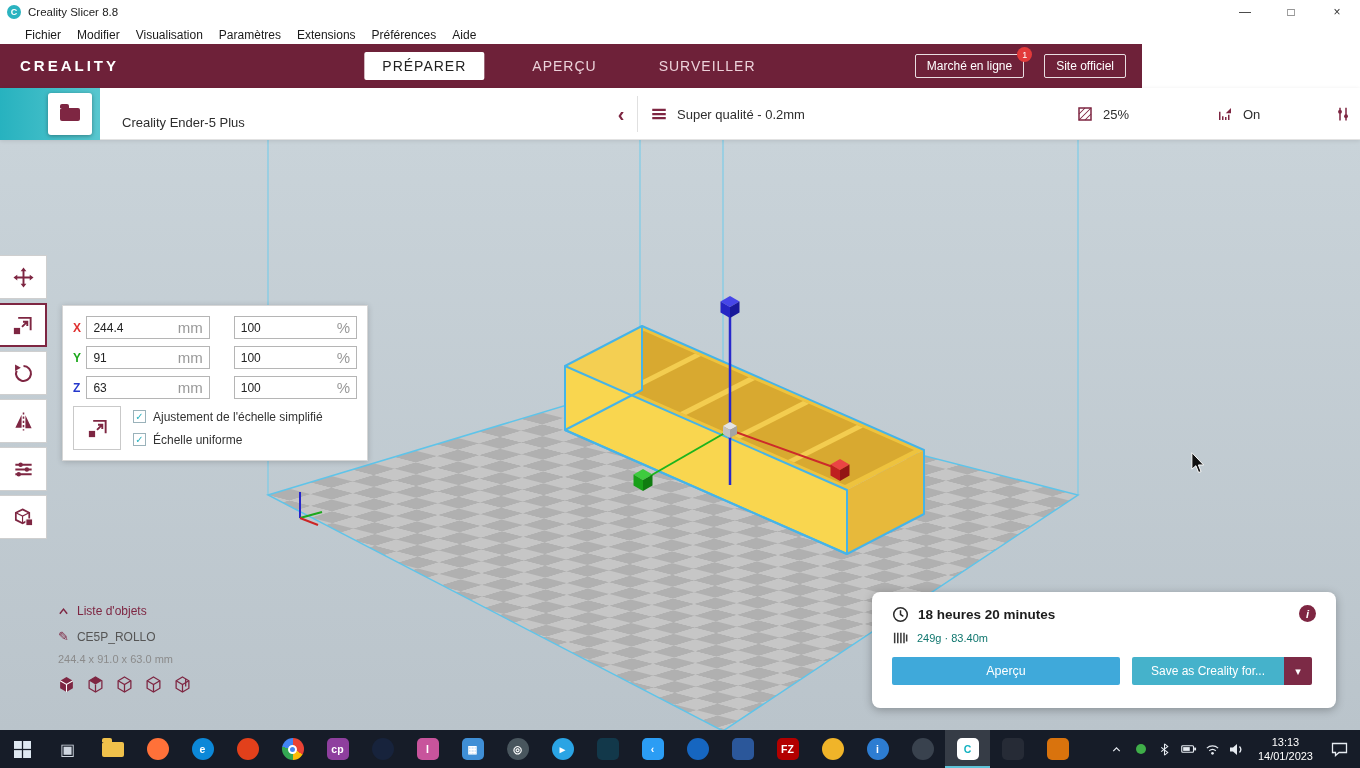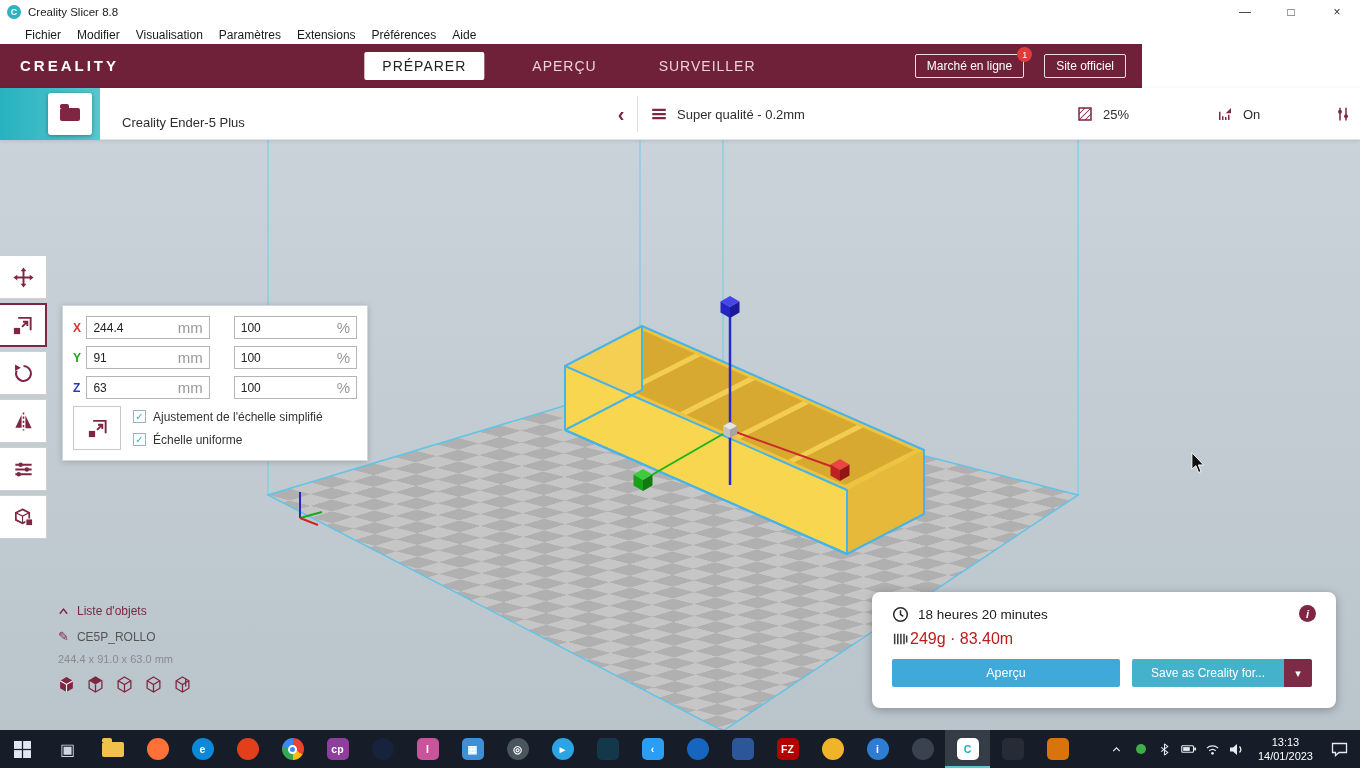--- a/index.html
+++ b/index.html
@@ -77,22 +77,22 @@
   .objlist{position:absolute;left:58px;top:604px;z-index:4}
   .obj-title{display:flex;gap:8px;align-items:center;color:var(--brand-maroon);font-size:12px}
   .obj-name{display:flex;gap:8px;align-items:center;margin-top:11px;font-size:12px;color:#555}
   .pencil{color:var(--brand-maroon);font-size:13px}
   .obj-dims{margin-top:9px;font-size:11px;color:#8b8b8b}
   .obj-cubes{display:flex;gap:12px;margin-top:11px}
 
   
   .job-card{position:absolute;left:872px;top:592px;width:464px;height:116px;background:#fff;border-radius:8px;
     box-shadow:0 2px 10px rgba(0,0,0,.28);padding:14px 20px;z-index:4}
-  .job-time{display:flex;align-items:center;gap:9px;font-size:13.5px;font-weight:normal;color:#1c1c1c}
-  .job-mat{display:flex;align-items:center;gap:2px;font-size:16px;color:#b91c1c;margin-top:7px}
+  .job-time{display:flex;align-items:center;gap:9px;font-size:13.5px;font-weight:bold;color:#1c1c1c}
+  .job-mat{display:flex;align-items:center;gap:9px;font-size:11px;color:#0f766e;margin-top:7px}
   .job-info{position:absolute;right:20px;top:13px;width:17px;height:17px;border-radius:50%;background:var(--brand-maroon);
     color:#fff;font-size:11px;display:flex;align-items:center;justify-content:center;font-style:italic;font-weight:bold}
   .job-btns{display:flex;margin-top:11px;gap:12px}
   .btn-preview{width:228px;height:28px;background:var(--button-blue);color:#fff;font-size:12.5px;display:flex;
     align-items:center;justify-content:center;border-radius:2px}
   .btn-save{width:152px;height:28px;background:var(--button-teal);color:#fff;font-size:12px;display:flex;
     align-items:center;justify-content:center;border-radius:2px 0 0 2px}
   .btn-drop{width:28px;height:28px;background:#7c2a46;color:#fff;display:flex;align-items:center;justify-content:center;
     border-radius:0 2px 2px 0;font-size:11px}
 

